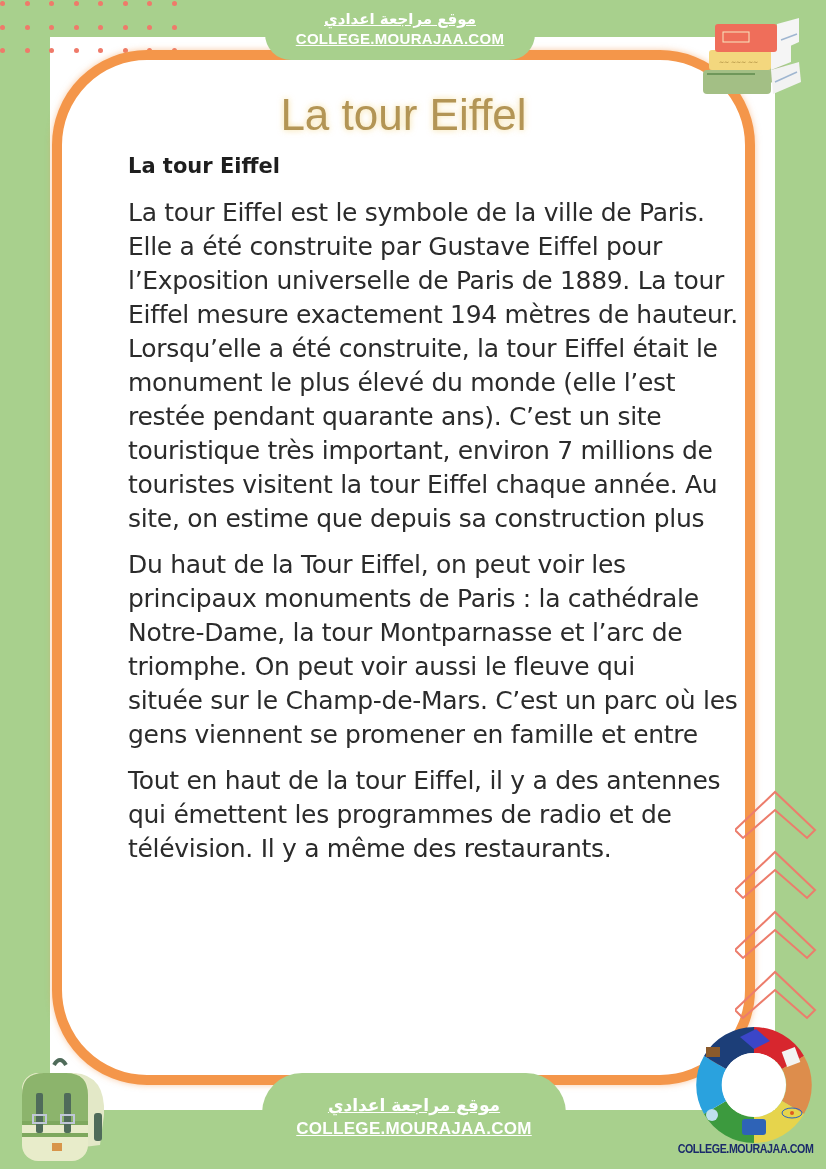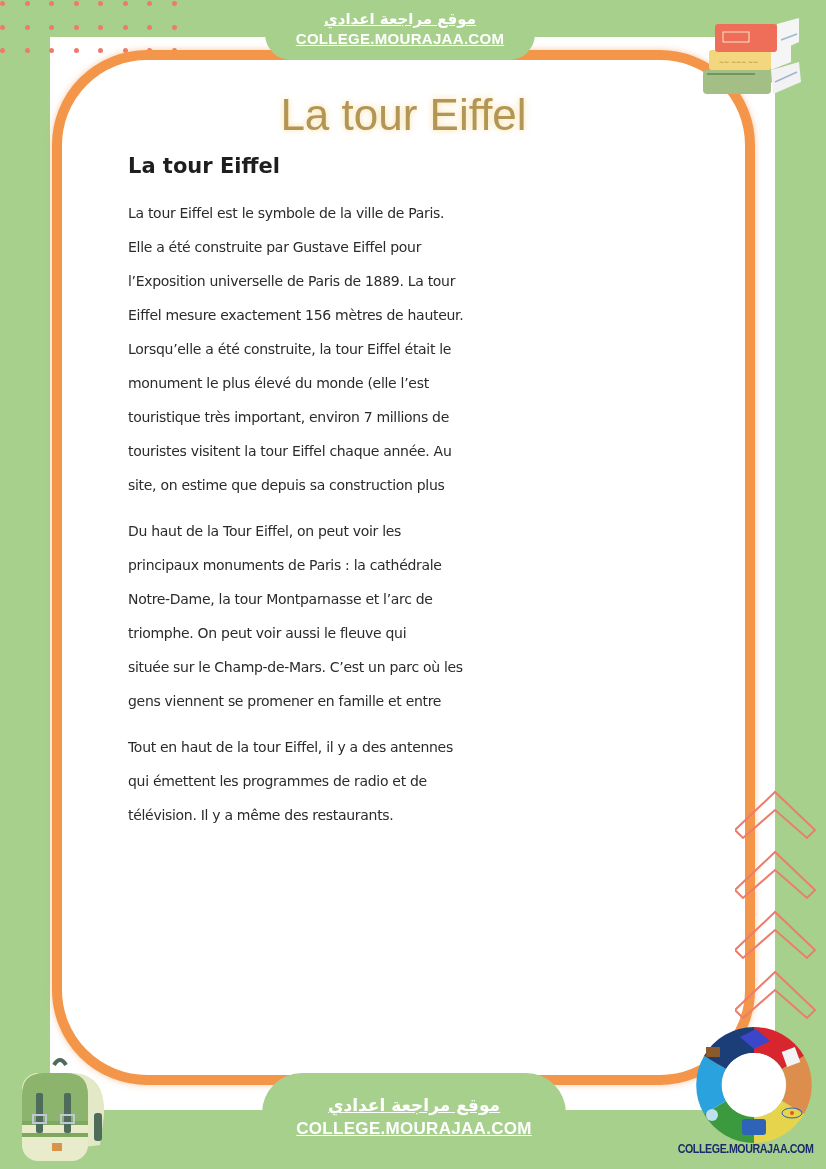--- a/index.html
+++ b/index.html
@@ -43,21 +43,21 @@
   .card-title {
     position: absolute; left: 0; top: 30px; width: 100%; text-align: center;
     font-family: "Liberation Sans", sans-serif; font-size: 44px; color: #b39555;
     text-shadow: 0 0 6px rgba(240,200,90,0.6);
   }
   .content {
     position: absolute; left: 128px; top: 148px; width: 520px;
     color: #2b2b2b; font-family: "DejaVu Sans", sans-serif;
   }
   .subtitle { font-size: 21px; font-weight: bold; margin: 0 0 12px 0; line-height: 36px; color: #1e1e1e; }
-  .para { font-size: 14px; line-height: 34px; margin: 0 0 12px 0; letter-spacing: -0.3px; }
+  .para { font-size: 25px; line-height: 34px; margin: 0 0 12px 0; letter-spacing: -0.3px; }
   .line { display: block; white-space: nowrap; }
 
   .chevrons { position: absolute; left: 735px; top: 790px; width: 82px; height: 250px; }
   .books { position: absolute; left: 695px; top: 12px; width: 110px; height: 85px; }
   .backpack { position: absolute; left: 14px; top: 1055px; width: 95px; height: 110px; }
   .ring { position: absolute; left: 693px; top: 1024px; width: 122px; height: 122px; }
   .ring-label {
     position: absolute; left: 664px; top: 1141px; width: 152px; text-align: center;
     font-family: "Liberation Sans", sans-serif; font-weight: bold; font-size: 13px;
     color: #1b2a6b; transform: scaleX(0.82); letter-spacing: -0.5px;
@@ -101,23 +101,24 @@
 <div class="card">
   <div class="card-title">La tour Eiffel</div>
 </div>
 
 <div class="content">
   <div class="subtitle">La tour Eiffel</div>
   <div class="para">
     <span class="line">La tour Eiffel est le symbole de la ville de Paris.</span>
     <span class="line">Elle a été construite par Gustave Eiffel pour</span>
     <span class="line">l’Exposition universelle de Paris de 1889. La tour</span>
-    <span class="line">Eiffel mesure exactement 156 mètres de hauteur.</span>
+    <span class="line">Eiffel mesure exactement 194 mètres de hauteur.</span>
     <span class="line">Lorsqu’elle a été construite, la tour Eiffel était le</span>
     <span class="line">monument le plus élevé du monde (elle l’est</span>
+    <span class="line">restée pendant quarante ans). C’est un site</span>
     <span class="line">touristique très important, environ 7 millions de</span>
     <span class="line">touristes visitent la tour Eiffel chaque année. Au</span>
     <span class="line">site, on estime que depuis sa construction plus</span>
   </div>
   <div class="para">
     <span class="line">Du haut de la Tour Eiffel, on peut voir les</span>
     <span class="line">principaux monuments de Paris : la cathédrale</span>
     <span class="line">Notre-Dame, la tour Montparnasse et l’arc de</span>
     <span class="line">triomphe. On peut voir aussi le fleuve qui</span>
     <span class="line">située sur le Champ-de-Mars. C’est un parc où les</span>

